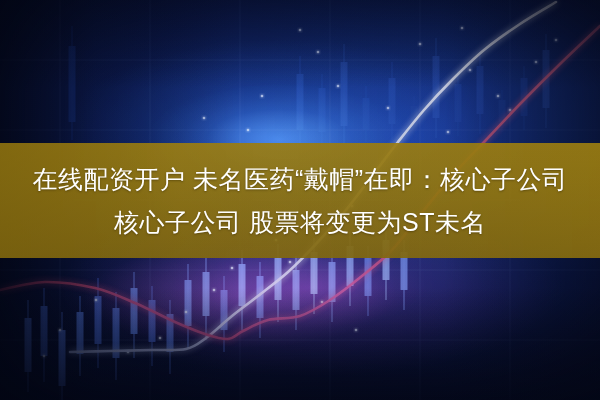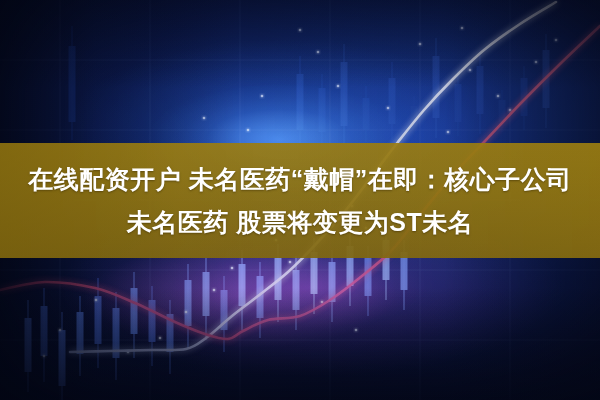--- a/index.html
+++ b/index.html
@@ -79,21 +79,21 @@
         rgba(120,96,14,0.55) 0%,
         rgba(175,143,26,0.10) 30%,
         rgba(190,158,40,0.06) 58%,
         rgba(150,120,18,0.30) 100%);
     pointer-events: none;
   }
   .headline-line {
     position: relative;
     z-index: 2;
     color: #ffffff;
-    font-weight: bold;
+    font-weight: normal;
     font-size: 25px;
     line-height: 43px;
     letter-spacing: 0.5px;
     white-space: nowrap;
     text-shadow: 0 1px 2px rgba(60,45,5,0.55);
   }
 </style>
 </head>
 <body>
 
@@ -251,16 +251,16 @@
     <path id="line-white" fill="none" stroke="url(#whiteGrad)" stroke-width="2.6" stroke-linecap="round" stroke-linejoin="round" filter="url(#softGlow)" opacity="0.95" d="M 70 352 C 76.66666666666667 351.8333333333333, 96.33333333333333 351.3333333333333, 110 351 C 123.66666666666667 350.6666666666667, 139.33333333333334 350.3333333333333, 152 350 C 164.66666666666666 349.6666666666667, 177 351, 186 349 C 195 347, 198.33333333333334 343.5, 206 338 C 213.66666666666666 332.5, 223.33333333333334 323, 232 316 C 240.66666666666666 309, 248.66666666666666 303.3333333333333, 258 296 C 267.3333333333333 288.6666666666667, 278.3333333333333 280.6666666666667, 288 272 C 297.6666666666667 263.3333333333333, 306.3333333333333 254.33333333333334, 316 244 C 325.6666666666667 233.66666666666666, 336.6666666666667 221.33333333333334, 346 210 C 355.3333333333333 198.66666666666666, 363.3333333333333 187.33333333333334, 372 176 C 380.6666666666667 164.66666666666666, 389.3333333333333 153, 398 142 C 406.6666666666667 131, 415 120.33333333333333, 424 110 C 433 99.66666666666667, 442 90, 452 80 C 462 70, 472.6666666666667 59.333333333333336, 484 50 C 495.3333333333333 40.666666666666664, 508 32, 520 24 C 532 16, 550 5.666666666666666, 556 2"></path>
     <path id="line-crimson" fill="none" stroke="url(#crimsonGrad)" stroke-width="2.6" stroke-linecap="round" stroke-linejoin="round" filter="url(#softGlow)" opacity="0.95" d="M 0 290 C 7.5 288.6666666666667, 29.166666666666664 282.3333333333333, 45 282 C 60.833333333333336 281.6666666666667, 80 284.5, 95 288 C 110 291.5, 121.66666666666667 297.3333333333333, 135 303 C 148.33333333333334 308.6666666666667, 163.33333333333334 316.8333333333333, 175 322 C 186.66666666666666 327.1666666666667, 196.16666666666666 331.1666666666667, 205 334 C 213.83333333333334 336.8333333333333, 221.66666666666666 339.5, 228 339 C 234.33333333333334 338.5, 236.33333333333334 334.1666666666667, 243 331 C 249.66666666666666 327.8333333333333, 258.5 322.5, 268 320 C 277.5 317.5, 289.6666666666667 319.3333333333333, 300 316 C 310.3333333333333 312.6666666666667, 319.6666666666667 306.6666666666667, 330 300 C 340.3333333333333 293.3333333333333, 351.6666666666667 284.3333333333333, 362 276 C 372.3333333333333 267.6666666666667, 382.3333333333333 260.1666666666667, 392 250 C 401.6666666666667 239.83333333333334, 410 227.33333333333334, 420 215 C 430 202.66666666666666, 441 188.5, 452 176 C 463 163.5, 474.6666666666667 152, 486 140 C 497.3333333333333 128, 507.6666666666667 116.66666666666667, 520 104 C 532.3333333333334 91.33333333333333, 546.6666666666666 77, 560 64 C 573.3333333333334 51, 593.3333333333334 32.333333333333336, 600 26"></path>
   </svg>
 
   <div class="layer" id="bg-blueglow"></div>
   <div class="layer" id="bg-purpleglow"></div>
   <div class="layer" id="bg-vignette"></div>
 
   <div id="gold-band">
     <div class="headline-line">在线配资开户 未名医药“戴帽”在即：核心子公司</div>
-    <div class="headline-line">未名医药 股票将变更为ST未名</div>
+    <div class="headline-line">核心子公司 股票将变更为ST未名</div>
   </div>
 
 </div>
 
 </body></html>

